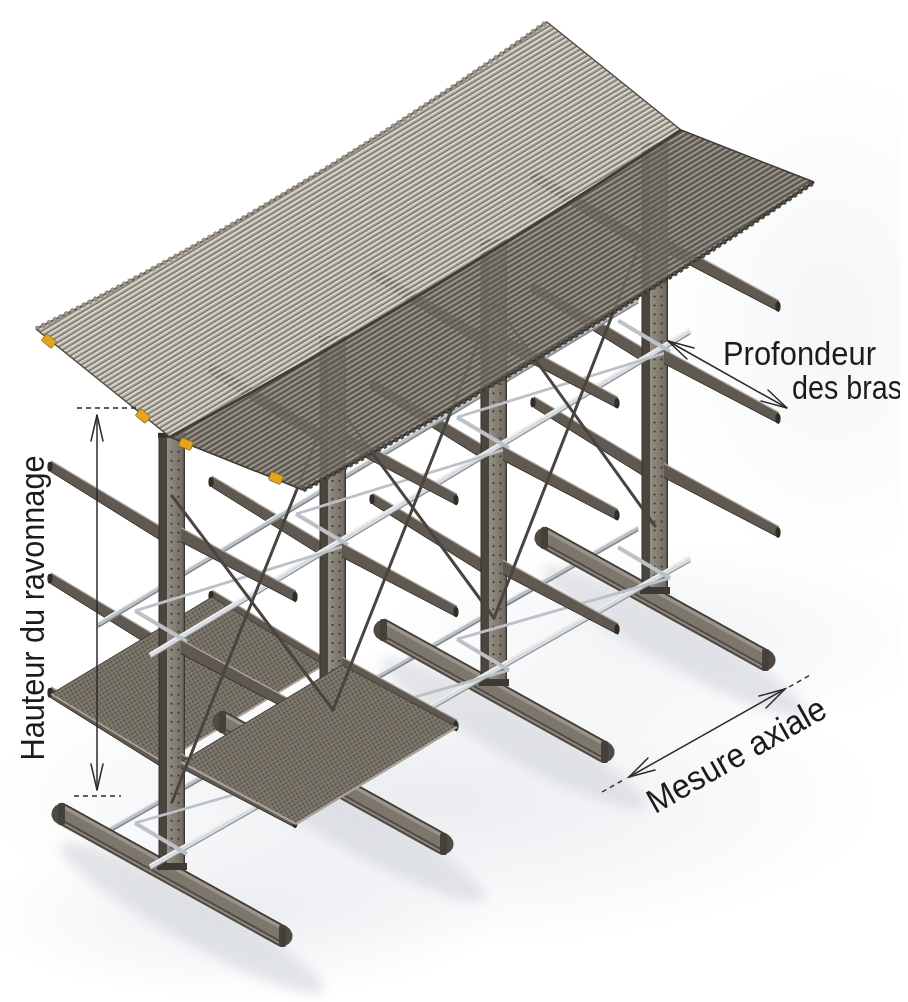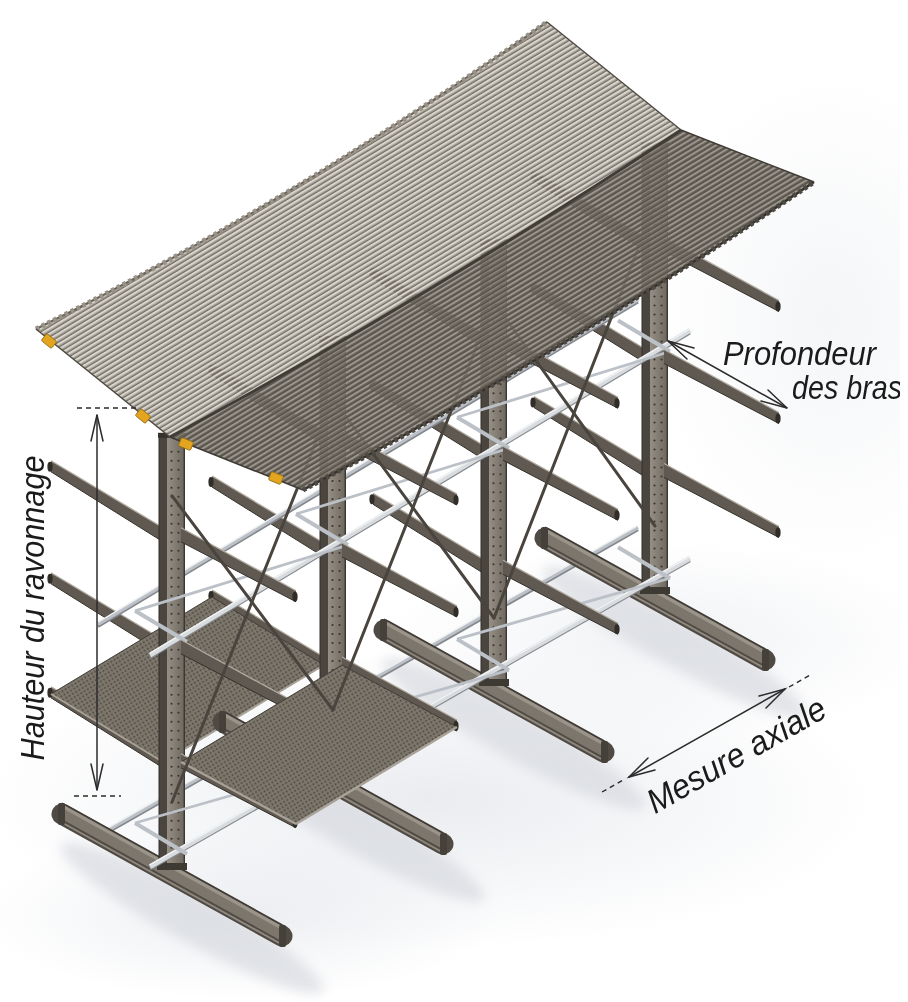--- a/index.html
+++ b/index.html
@@ -1,17 +1,17 @@
 <!DOCTYPE html>
 <html><head>
 <meta charset="utf-8">
 <style>
   html,body{margin:0;padding:0;background:#ffffff;}
   .stage{position:relative;width:900px;height:1002px;background:#ffffff;overflow:hidden;
-         font-family:"Liberation Sans",sans-serif;font-style:italic;}
+         font-family:"Liberation Sans",sans-serif;}
   svg{display:block;width:908px;height:1002px;}
   .dim{stroke:#2b2b2b;stroke-width:1.5;fill:none;stroke-linecap:round;}
   .dash{stroke:#2b2b2b;stroke-width:1.4;fill:none;stroke-dasharray:5 4;}
   .lbl{fill:#1b1b1b;font-family:"Liberation Sans",sans-serif;font-size:34px;font-weight:300;}
   .lbl2{fill:#1b1b1b;font-family:"Liberation Sans",sans-serif;font-size:34px;font-weight:300;}
 </style>
 </head>
 <body>
 
 <div class="stage">

